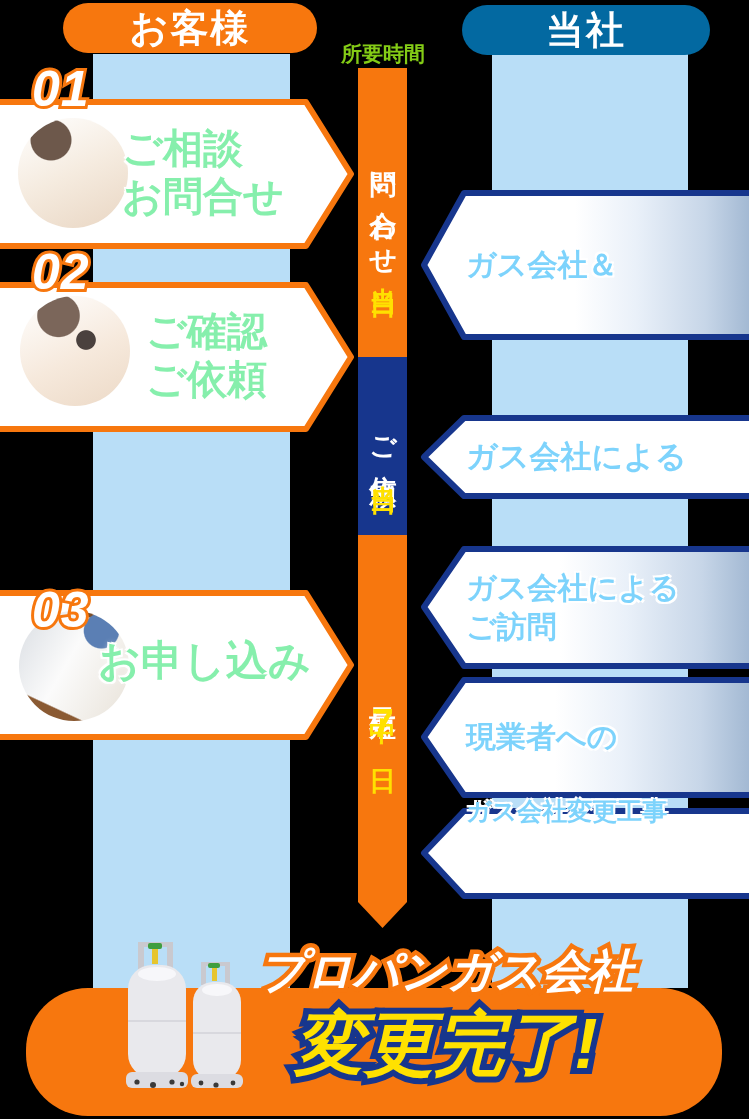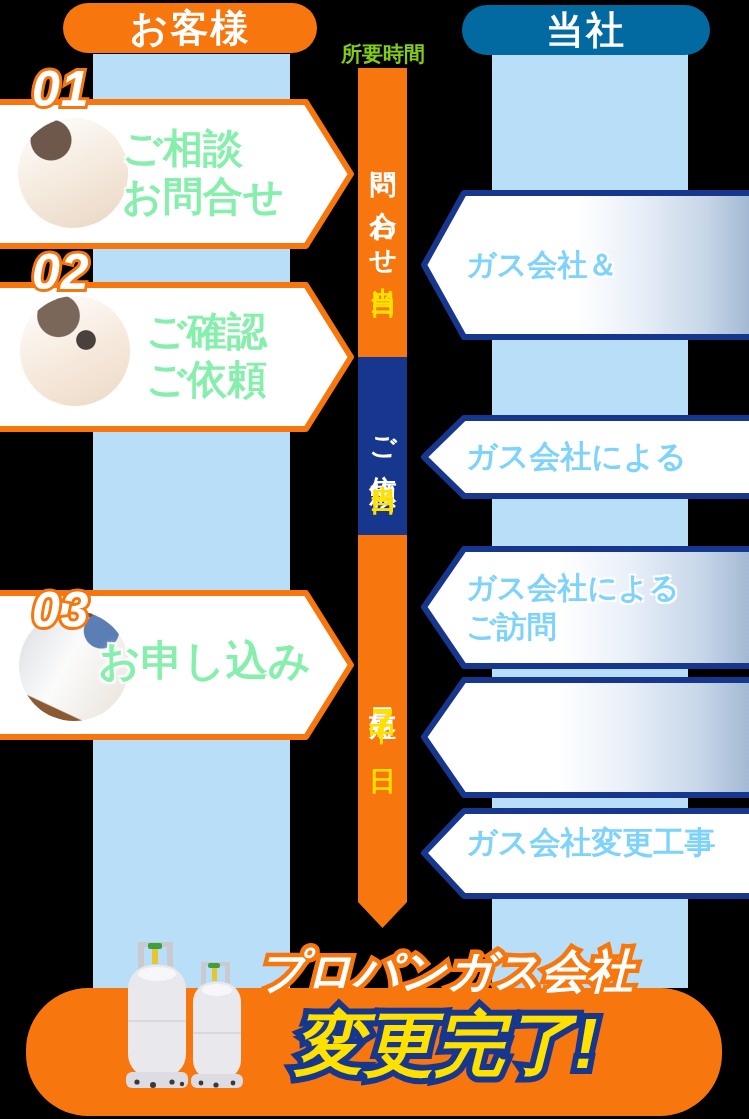--- a/index.html
+++ b/index.html
@@ -154,26 +154,27 @@
   <div class="rtext" style="top:545px;height:125px;">
     <div>ガス会社による</div>
     <div>ご訪問</div>
   </div>
 
   <svg class="rboxsvg" style="top:676px;height:123px" viewBox="0 0 329 123">
     <polygon points="44,4 337,4 337,119 44,119 4,61" fill="#fff" stroke="#17368d" stroke-width="6" stroke-linejoin="round"></polygon>
   </svg>
   <div class="photo-right" style="left:555px;top:683px;width:194px;height:109px;"></div>
   <div class="rtext" style="top:676px;height:123px;">
+    <div>現業者への</div>
   </div>
 
   <svg class="rboxsvg" style="top:807px;height:93px" viewBox="0 0 329 93">
     <polygon points="44,4 337,4 337,89 44,89 4,46" fill="#fff" stroke="#17368d" stroke-width="6" stroke-linejoin="round"></polygon>
   </svg>
-  <div class="rtext" style="top:796px;height:93px;font-size:31px;">
+  <div class="rtext" style="top:765px;height:93px;font-size:25px;">
     <div>ガス会社変更工事</div>
   </div>
 
   <svg class="abs" style="left:120px;top:932px;" width="130" height="166" viewBox="0 0 130 166">
 
     <rect x="18" y="10" width="35" height="5" fill="#c9c9cf"></rect>
     <rect x="18" y="10" width="6" height="27" fill="#c9c9cf"></rect>
     <rect x="47" y="10" width="6" height="27" fill="#c9c9cf"></rect>
     <rect x="28" y="11" width="14" height="6" rx="2" fill="#3f9e3f"></rect>
     <rect x="32" y="17" width="6" height="15" fill="#e6c52e"></rect>

